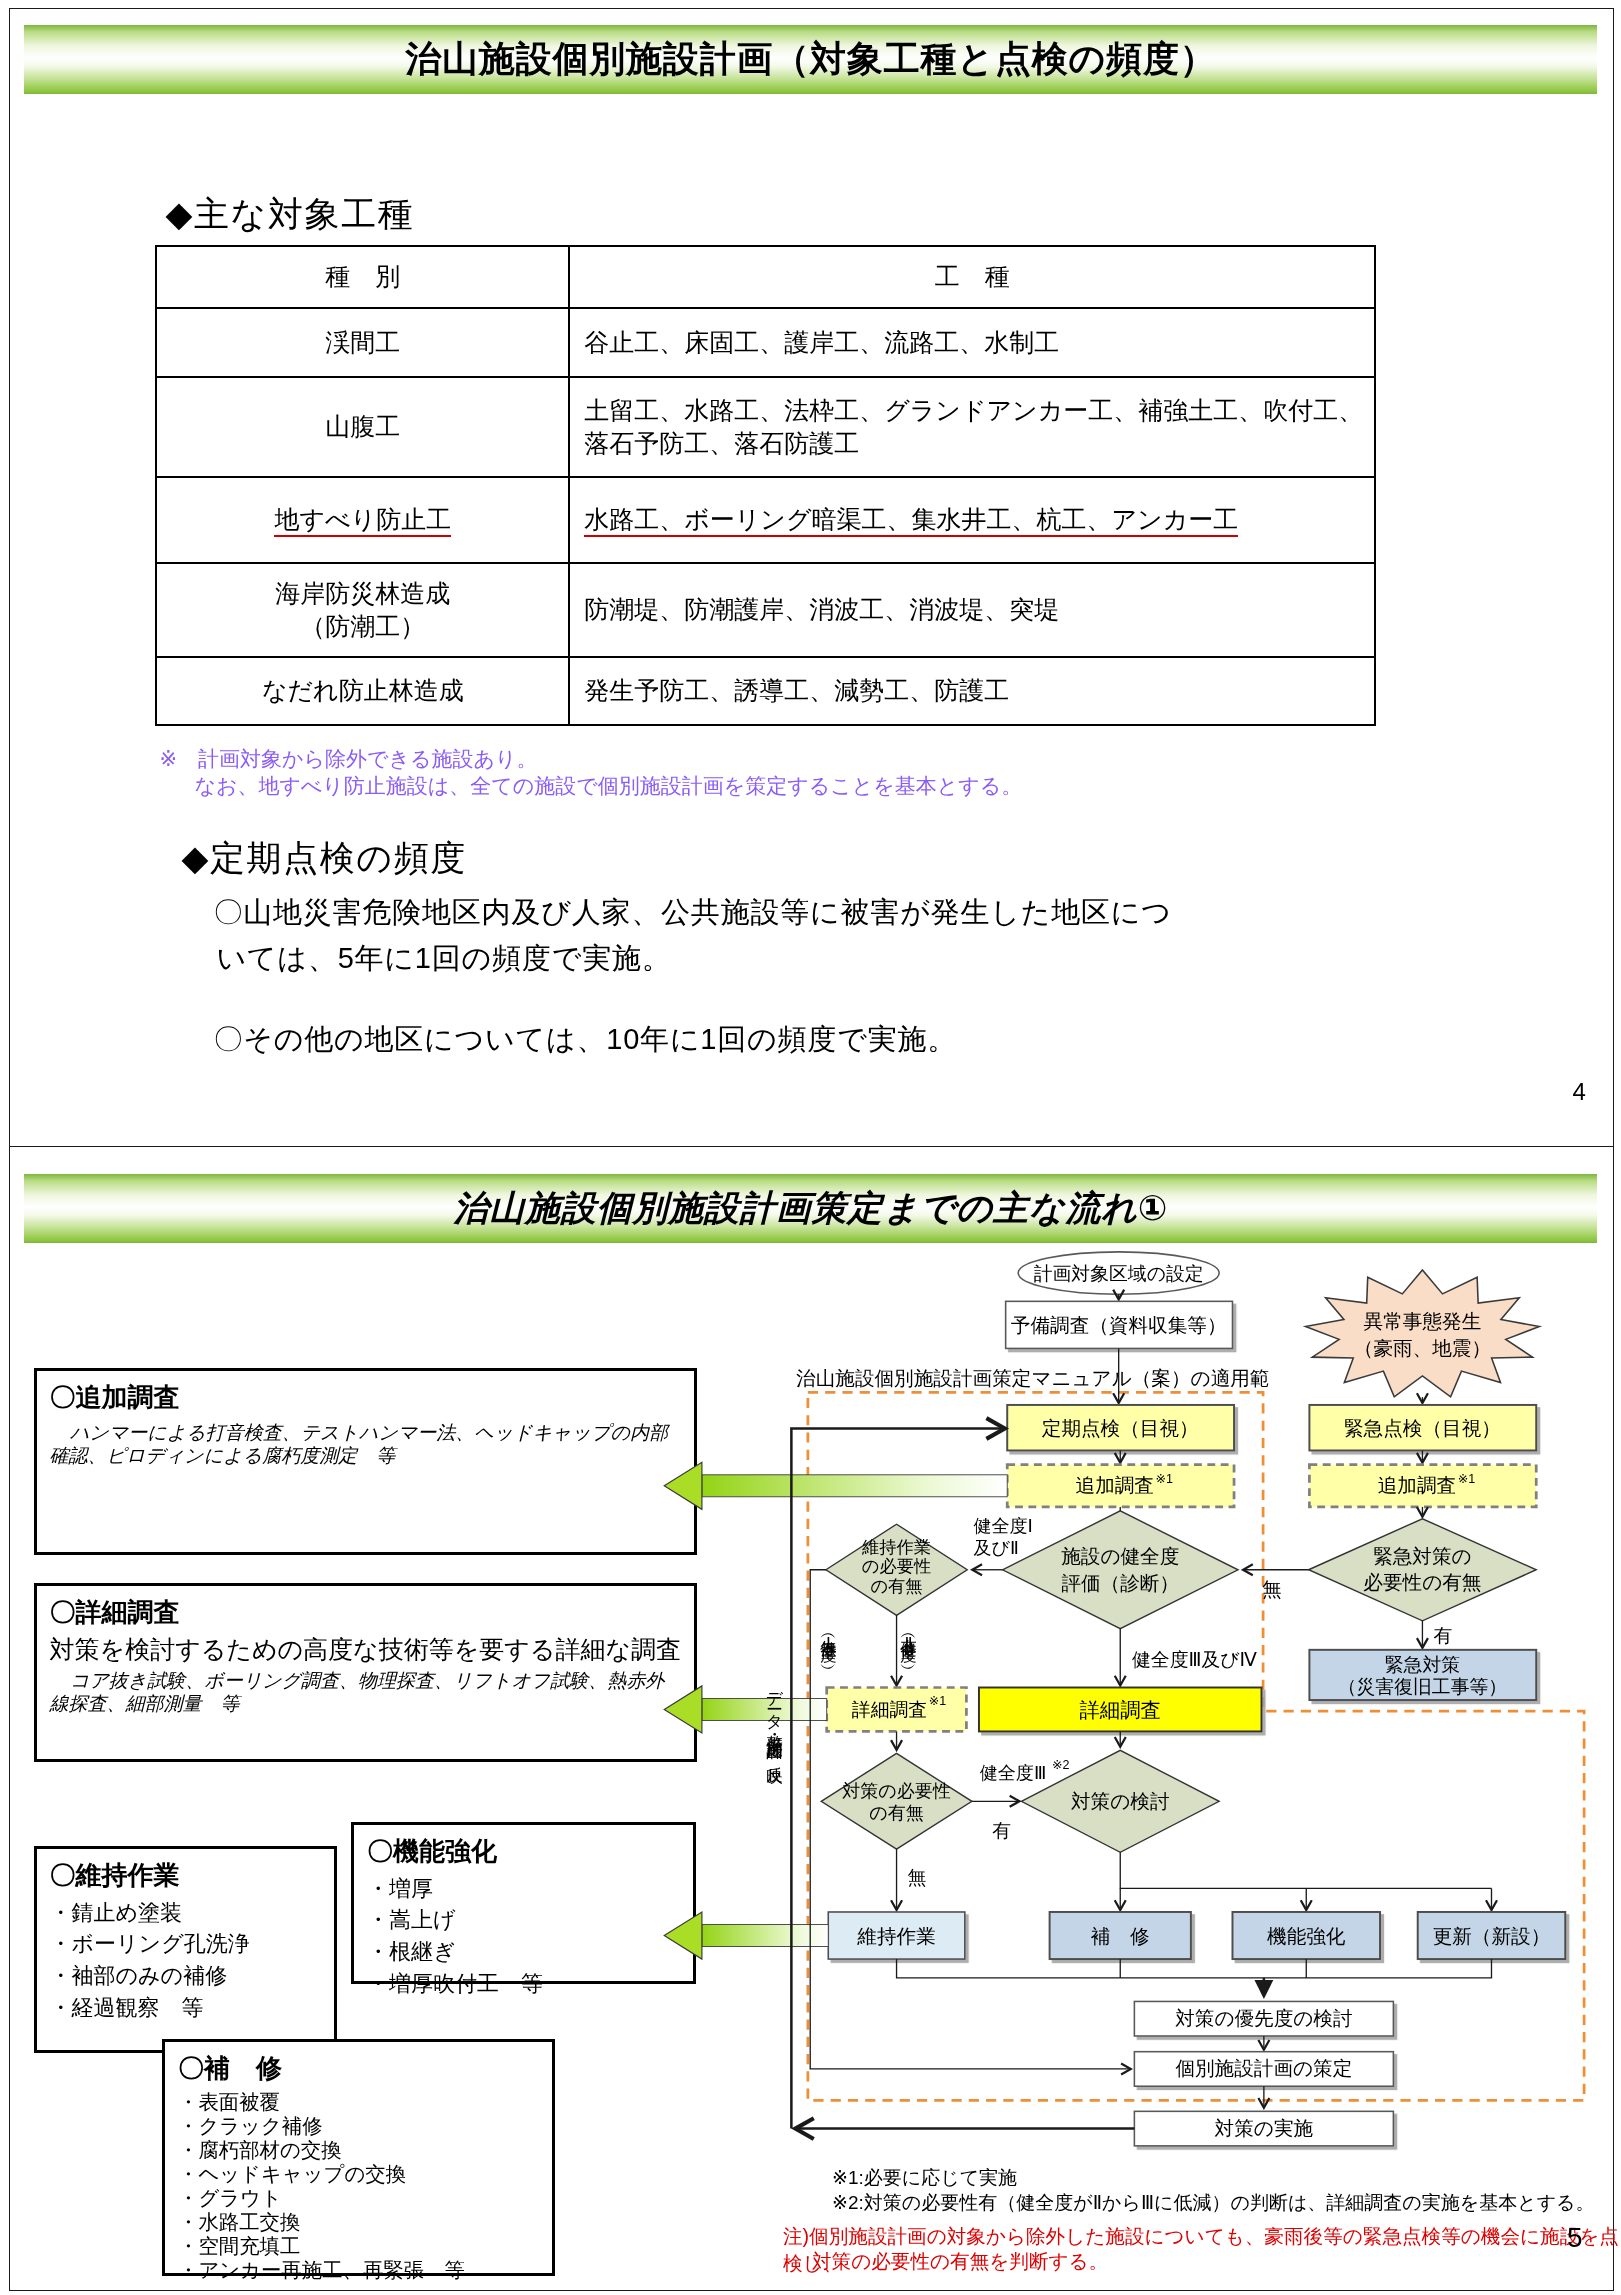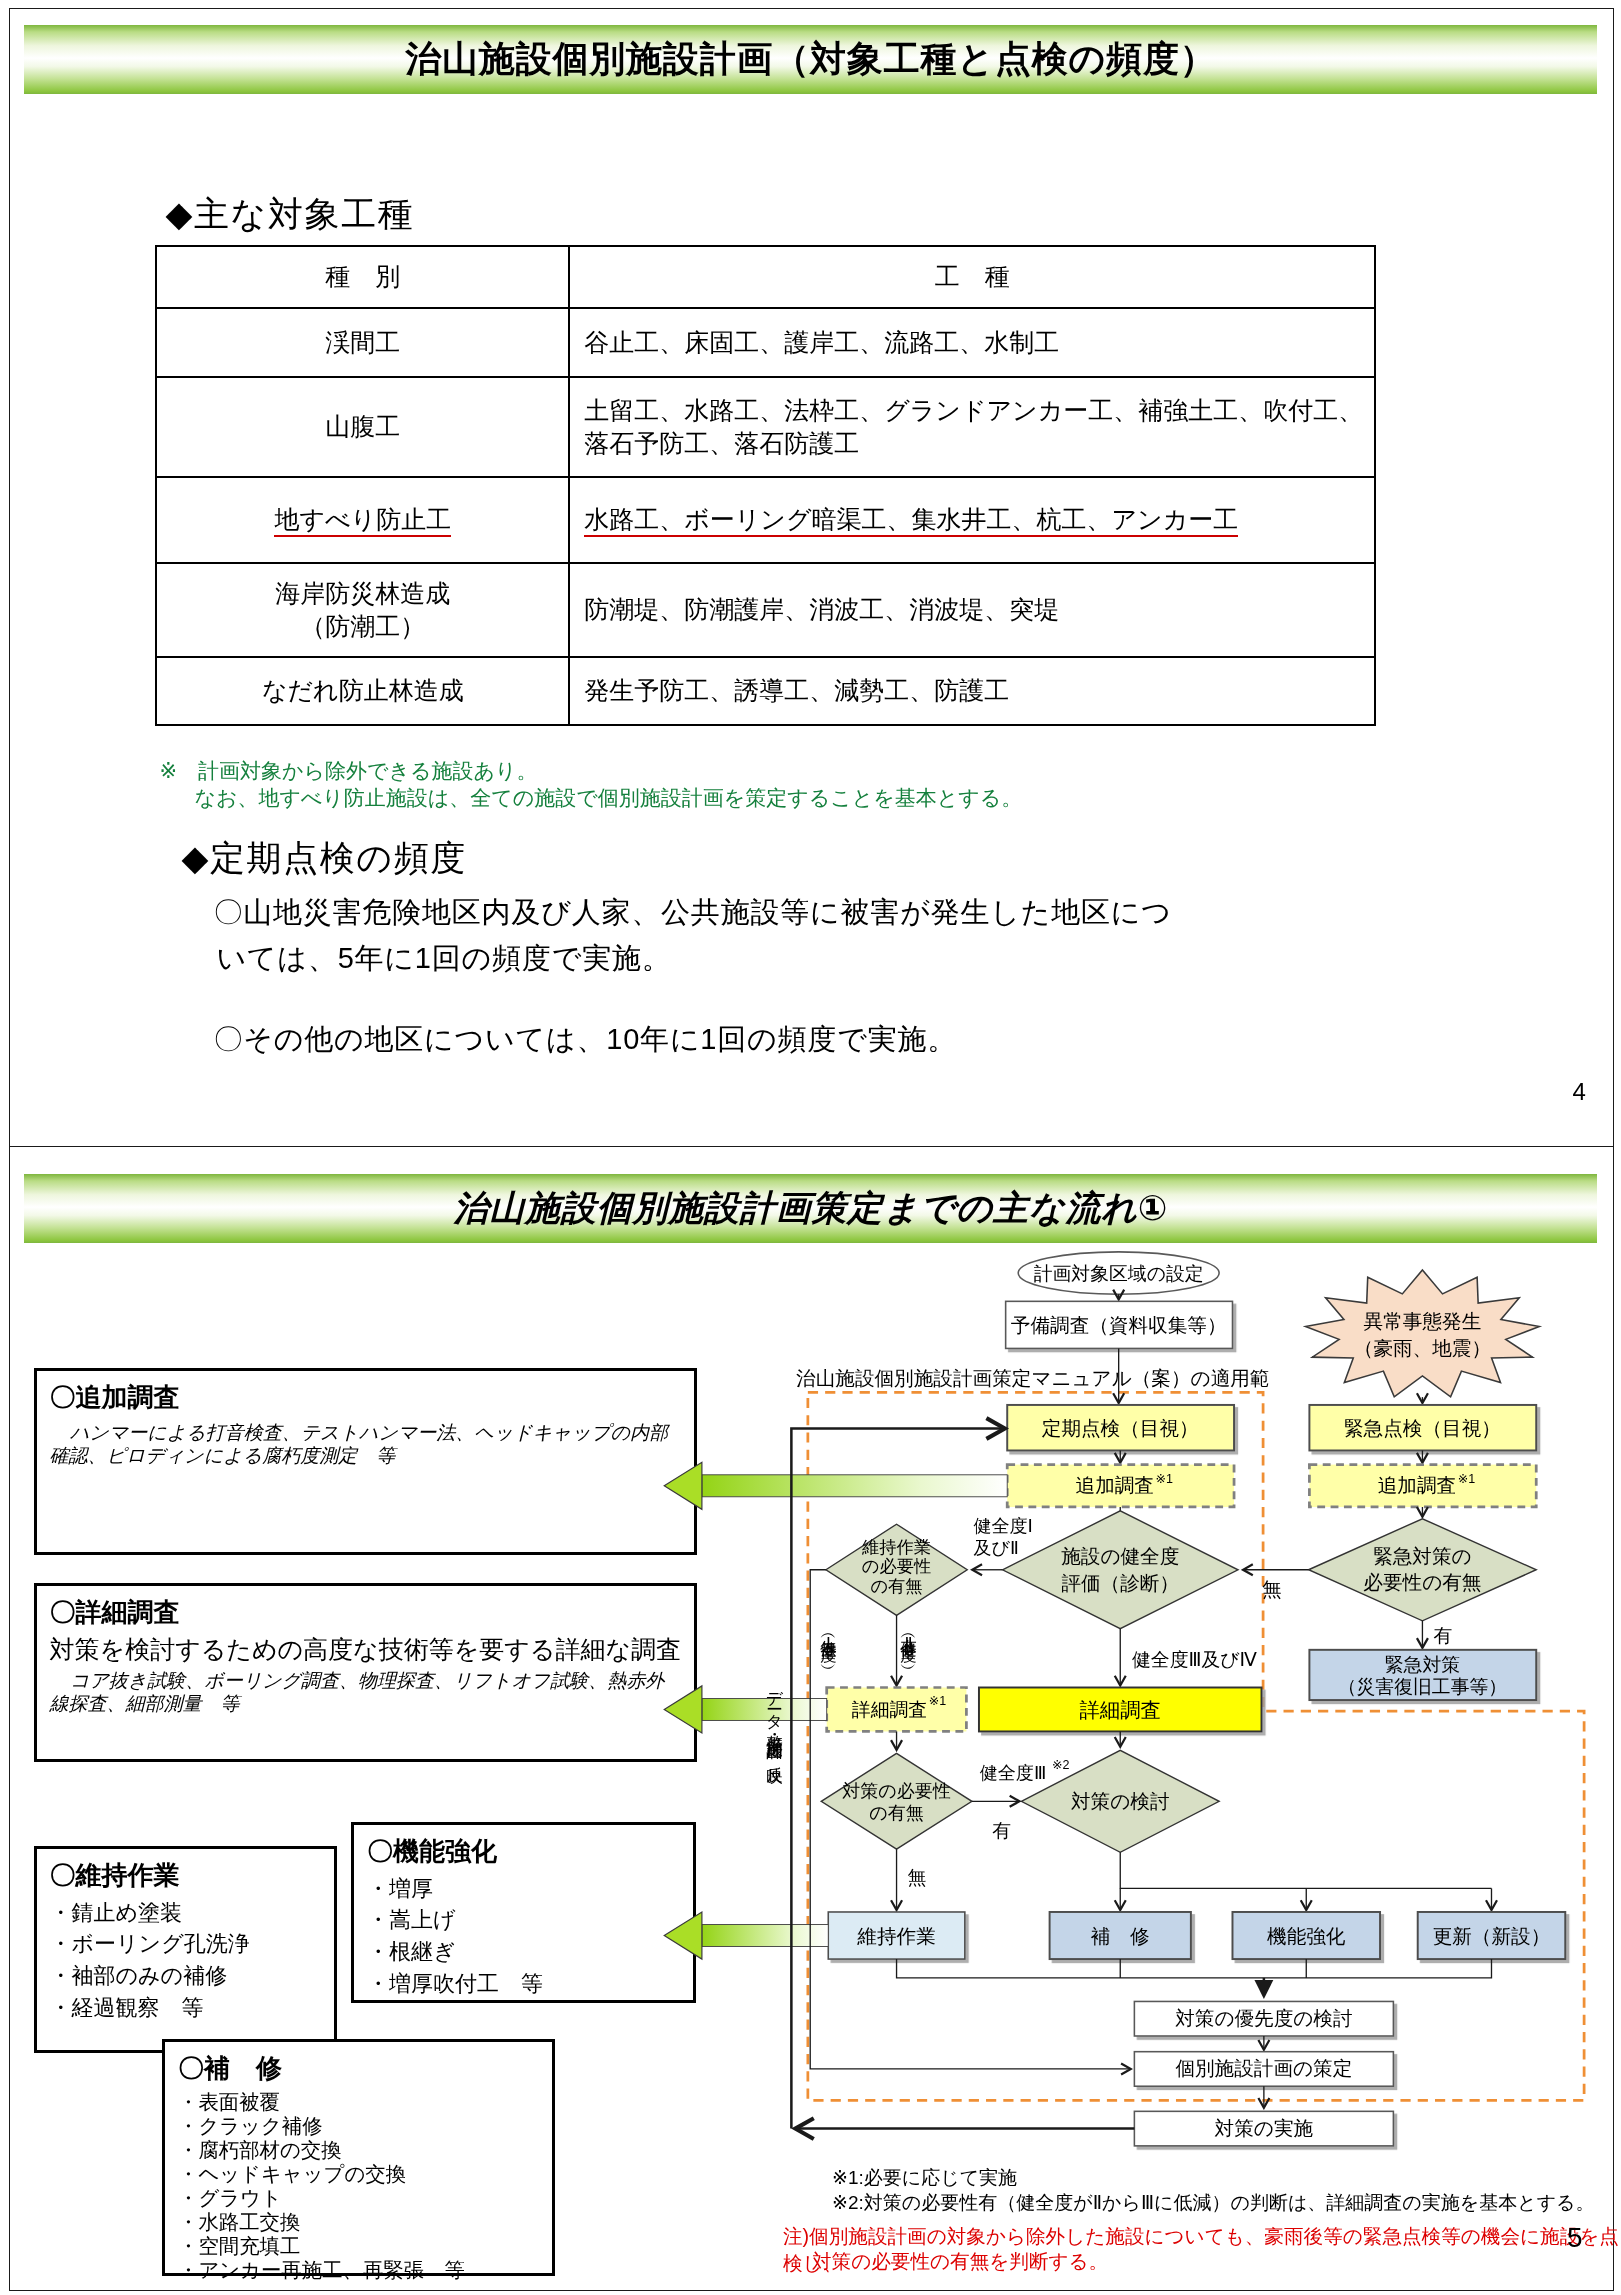--- a/index.html
+++ b/index.html
@@ -12,21 +12,21 @@
           background:linear-gradient(180deg,#7eb63e 0%,#b9dc84 10%,#eef6dd 30%,#ffffff 48%,#f3f9e8 60%,#c4e295 78%,#8dc63f 96%,#7eb63e 100%);
           display:flex;align-items:center;justify-content:center;}
   .banner .btxt{font-size:36px;font-weight:bold;letter-spacing:0.8px;}
   .h-sec{position:absolute;font-size:35px;letter-spacing:1.6px;}
   
   table.works{position:absolute;left:145px;top:236px;width:1221px;border-collapse:collapse;table-layout:fixed;}
   table.works td,table.works th{border:2px solid #000;font-size:25px;font-weight:normal;padding:3.1px 7.9px;}
   table.works .c1{width:395px;text-align:center;white-space:pre-line;}
   table.works .c2{text-align:left;padding-left:14px;}
   .u-red{border-bottom:2.4px solid #cc0000;padding-bottom:1.6px;}
-  .rednote{position:absolute;color:#15803d;font-size:21px;margin-top:12px;}
+  .rednote{position:absolute;color:#8b5cf6;font-size:21px;}
   .para{position:absolute;font-size:29px;letter-spacing:0.8px;}
   .pagenum{position:absolute;font-size:24px;}
   
   .callout{position:absolute;background:#fff;border:3.1px solid #000;padding:7.9px 12.6px;box-sizing:border-box;z-index:1;}
   .callout .co-h{font-size:26px;font-weight:bold;margin:1.6px 0 3.1px 0;}
   .callout .co-b{font-size:25px;line-height:1.2;}
   .callout .co-s{font-size:19px;line-height:1.2;margin-top:6.3px;text-indent:20.4px;font-style:italic;}
   .callout ul{list-style:none;margin:3.1px 0 0 0;padding:0;}
   .callout li{font-size:22px;line-height:1.45;}
   .callout.small li{font-size:20.4px;line-height:1.18;}
@@ -132,21 +132,21 @@
     <div class="callout" style="left:23.6px;top:675px;width:303px;height:207px;margin-top:24px;">
       <div class="co-h">〇維持作業</div>
       <ul>
         <li>・錆止め塗装</li>
         <li>・ボーリング孔洗浄</li>
         <li>・袖部のみの補修</li>
         <li>・経過観察　等</li>
       </ul>
     </div>
 
-    <div class="callout" style="left:341px;top:675px;width:345px;height:181px;">
+    <div class="callout" style="left:341px;top:675px;width:345px;height:162px;">
       <div class="co-h">〇機能強化</div>
       <ul>
         <li>・増厚</li>
         <li>・嵩上げ</li>
         <li>・根継ぎ</li>
         <li>・増厚吹付工　等</li>
       </ul>
     </div>
 
     <div class="callout small" style="left:152px;top:892px;width:393px;height:237px;">

